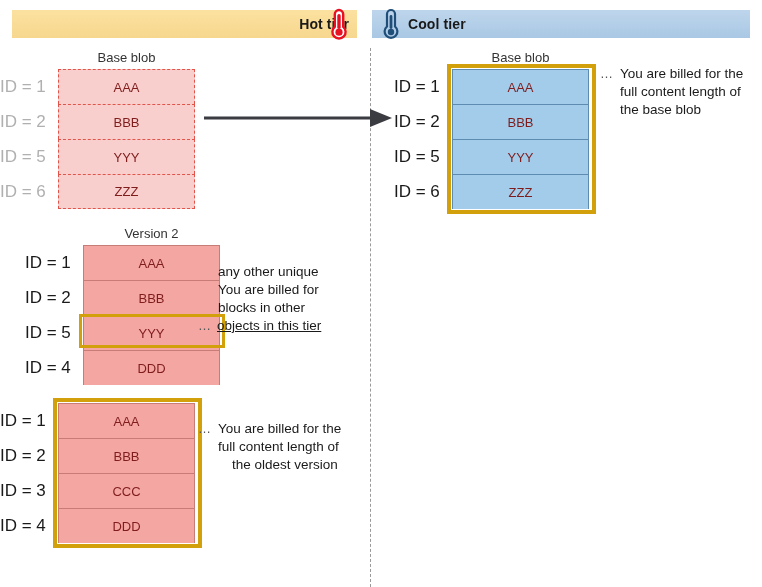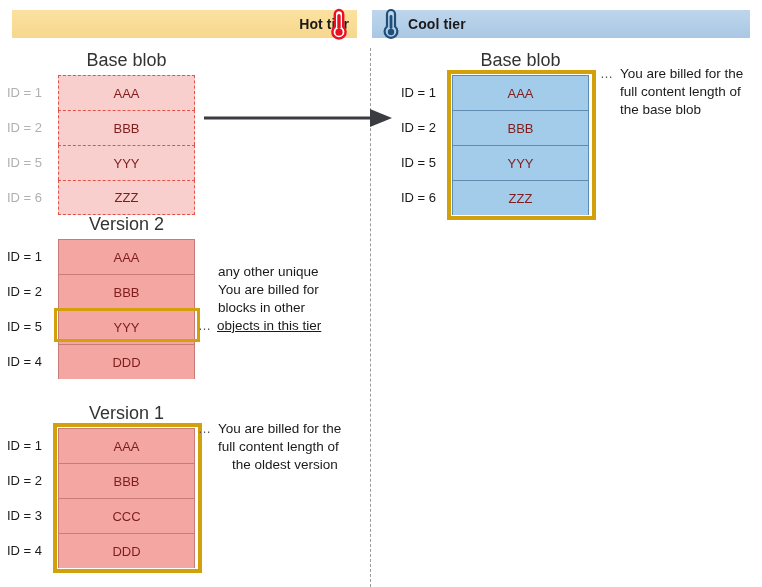--- a/index.html
+++ b/index.html
@@ -58,41 +58,41 @@
     width: 0;
     height: 539px;
     border-left: 1.5px dashed #9a9a9a;
   }
 
   
   .block-group {
     position: absolute;
   }
   .block-title {
-    font-size: 18px;
+    font-size: 13px;
     color: #333333;
     text-align: center;
     margin-bottom: 4px;
     white-space: nowrap;
   }
   .block {
     position: relative;
     box-sizing: border-box;
   }
   .row {
     display: flex;
     align-items: center;
     box-sizing: border-box;
     position: relative;
   }
   .row-id {
     width: 58px;
-    text-align: center;
+    text-align: left;
     padding-right: 9px;
-    font-size: 13px;
+    font-size: 17px;
     color: #1a1a1a;
     box-sizing: border-box;
     flex: none;
   }
   .row-id.dim { color: #b0b0b0; }
   .row-cell {
     flex: none;
     display: flex;
     align-items: center;
     justify-content: center;
@@ -221,21 +221,21 @@
 
 <div class="move-caption" style="left:218px; top:70px; width:150px;">
 </div>
 <span class="arrow-svg" style="left:204px; top:107px;">
   <svg width="190" height="22" viewBox="0 0 190 22">
     <line x1="0" y1="11" x2="168" y2="11" stroke="#3b3b42" stroke-width="3"></line>
     <polygon points="166,2 188,11 166,20" fill="#3b3b42"></polygon>
   </svg>
 </span>
 
-<div class="block-group" style="left:0px; top:214px;">
+<div class="block-group" style="left:0px; top:226px;padding-left:25px;">
   <div class="block-title" style="margin-left:58px; width:137px;">Version 2</div>
   <div class="block ver">
     <div class="row">
       <span class="row-id">ID = 1</span>
       <span class="row-cell">AAA</span>
     </div>
     <div class="row">
       <span class="row-id">ID = 2</span>
       <span class="row-cell">BBB</span>
     </div>
@@ -256,21 +256,20 @@
   <div style="margin-left:22px;">any other unique</div>
   <div style="margin-left:22px;">You are billed for</div>
   <div style="margin-left:22px;">blocks in other</div>
   <div style="position:relative;">
     <span class="lead" style="position:absolute; left:2px; top:0;">…</span>
     <span style="margin-left:21px; display:inline-block;text-decoration:underline;">objects in this tier</span>
   </div>
 </div>
 
 <div class="block-group" style="left:0px; top:403px;">
-  <div class="block-title" style="margin-left:58px; width:137px;">Version 1</div>
   <div class="block ver">
     <div class="row">
       <span class="row-id">ID = 1</span>
       <span class="row-cell">AAA</span>
     </div>
     <div class="row">
       <span class="row-id">ID = 2</span>
       <span class="row-cell">BBB</span>
     </div>
     <div class="row">

